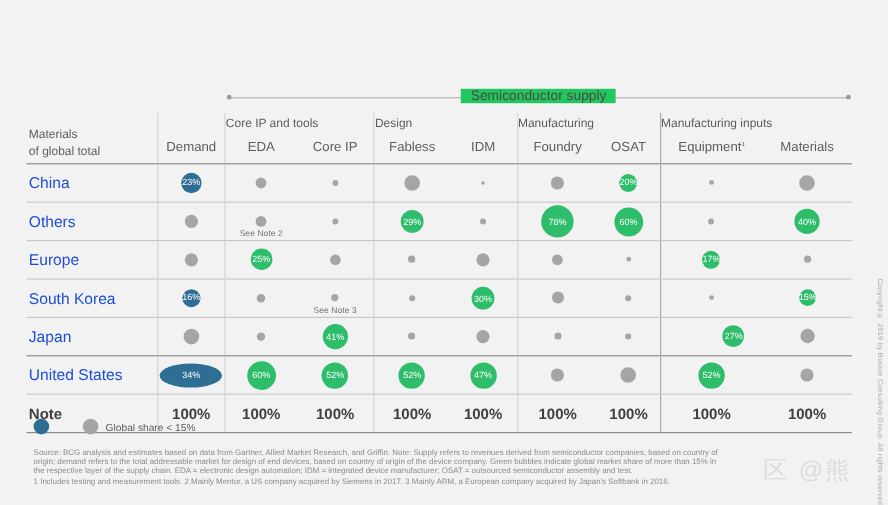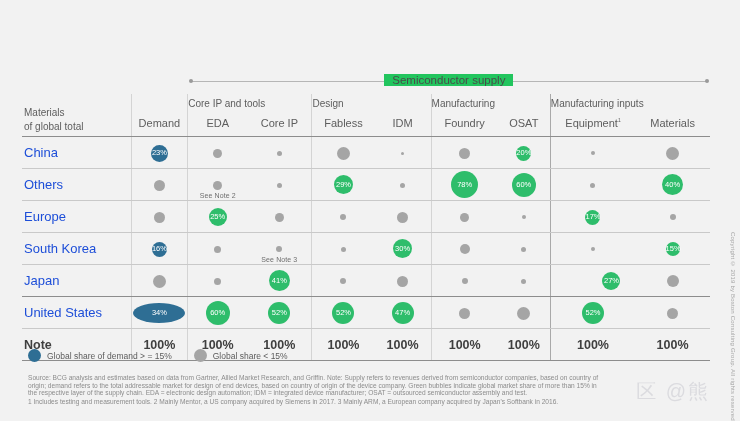--- a/index.html
+++ b/index.html
@@ -293,21 +293,20 @@
               <div class="hline-dark"></div>
             </td>
           </tr>
         </tbody>
     </table>
   </div>
 
   <div class="legend">
       <div class="lg-item">
         <div class="lg-dot" style="background: rgb(46, 110, 148);"></div>
-        <div class="lg-txt">Global share of demand &gt; = 15%</div>
       </div>
       <div class="lg-item">
         <div class="lg-dot" style="background: rgb(165, 165, 165);"></div>
         <div class="lg-txt">Global share  &lt; 15%</div>
       </div>
     </div>
 
   <div class="src">
     <span class="ln">Source: BCG analysis and estimates based on data from Gartner, Allied Market Research, and Griffin. Note: Supply refers to revenues derived from semiconductor companies, based on country of</span>
     <span class="ln">origin; demand refers to the total addressable market for design of end devices, based on country of origin of the device company. Green bubbles indicate global market share of more than 15% in</span>

